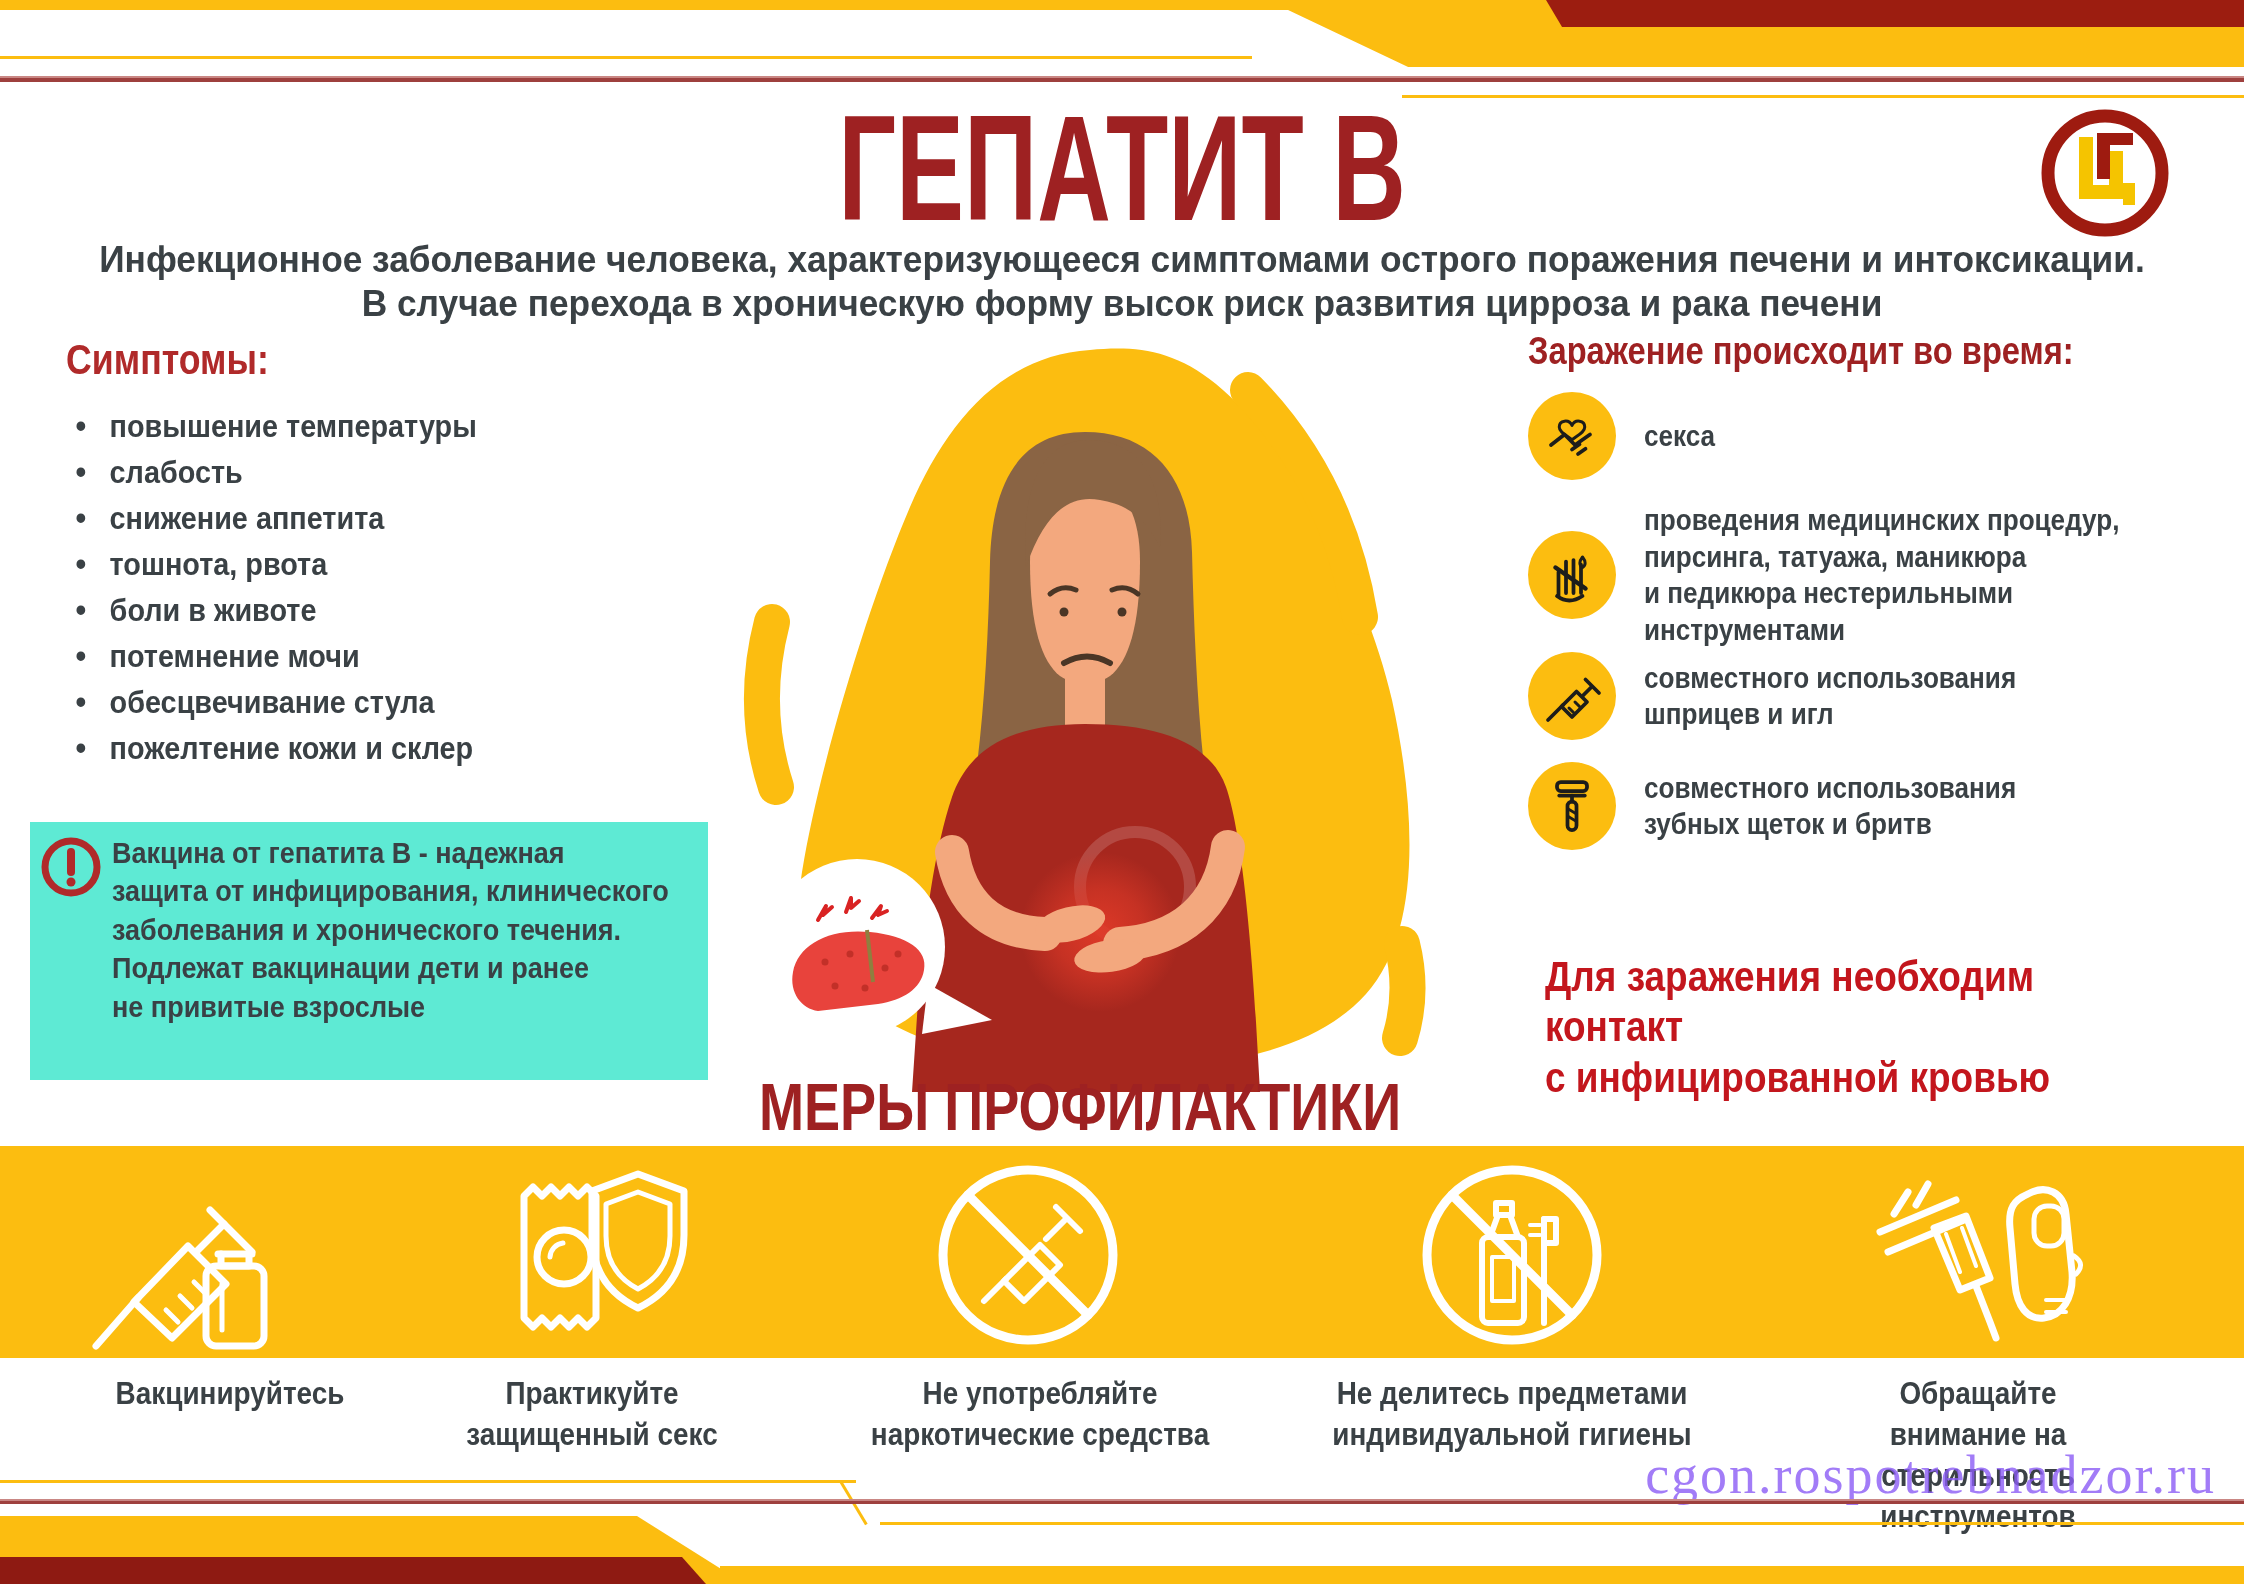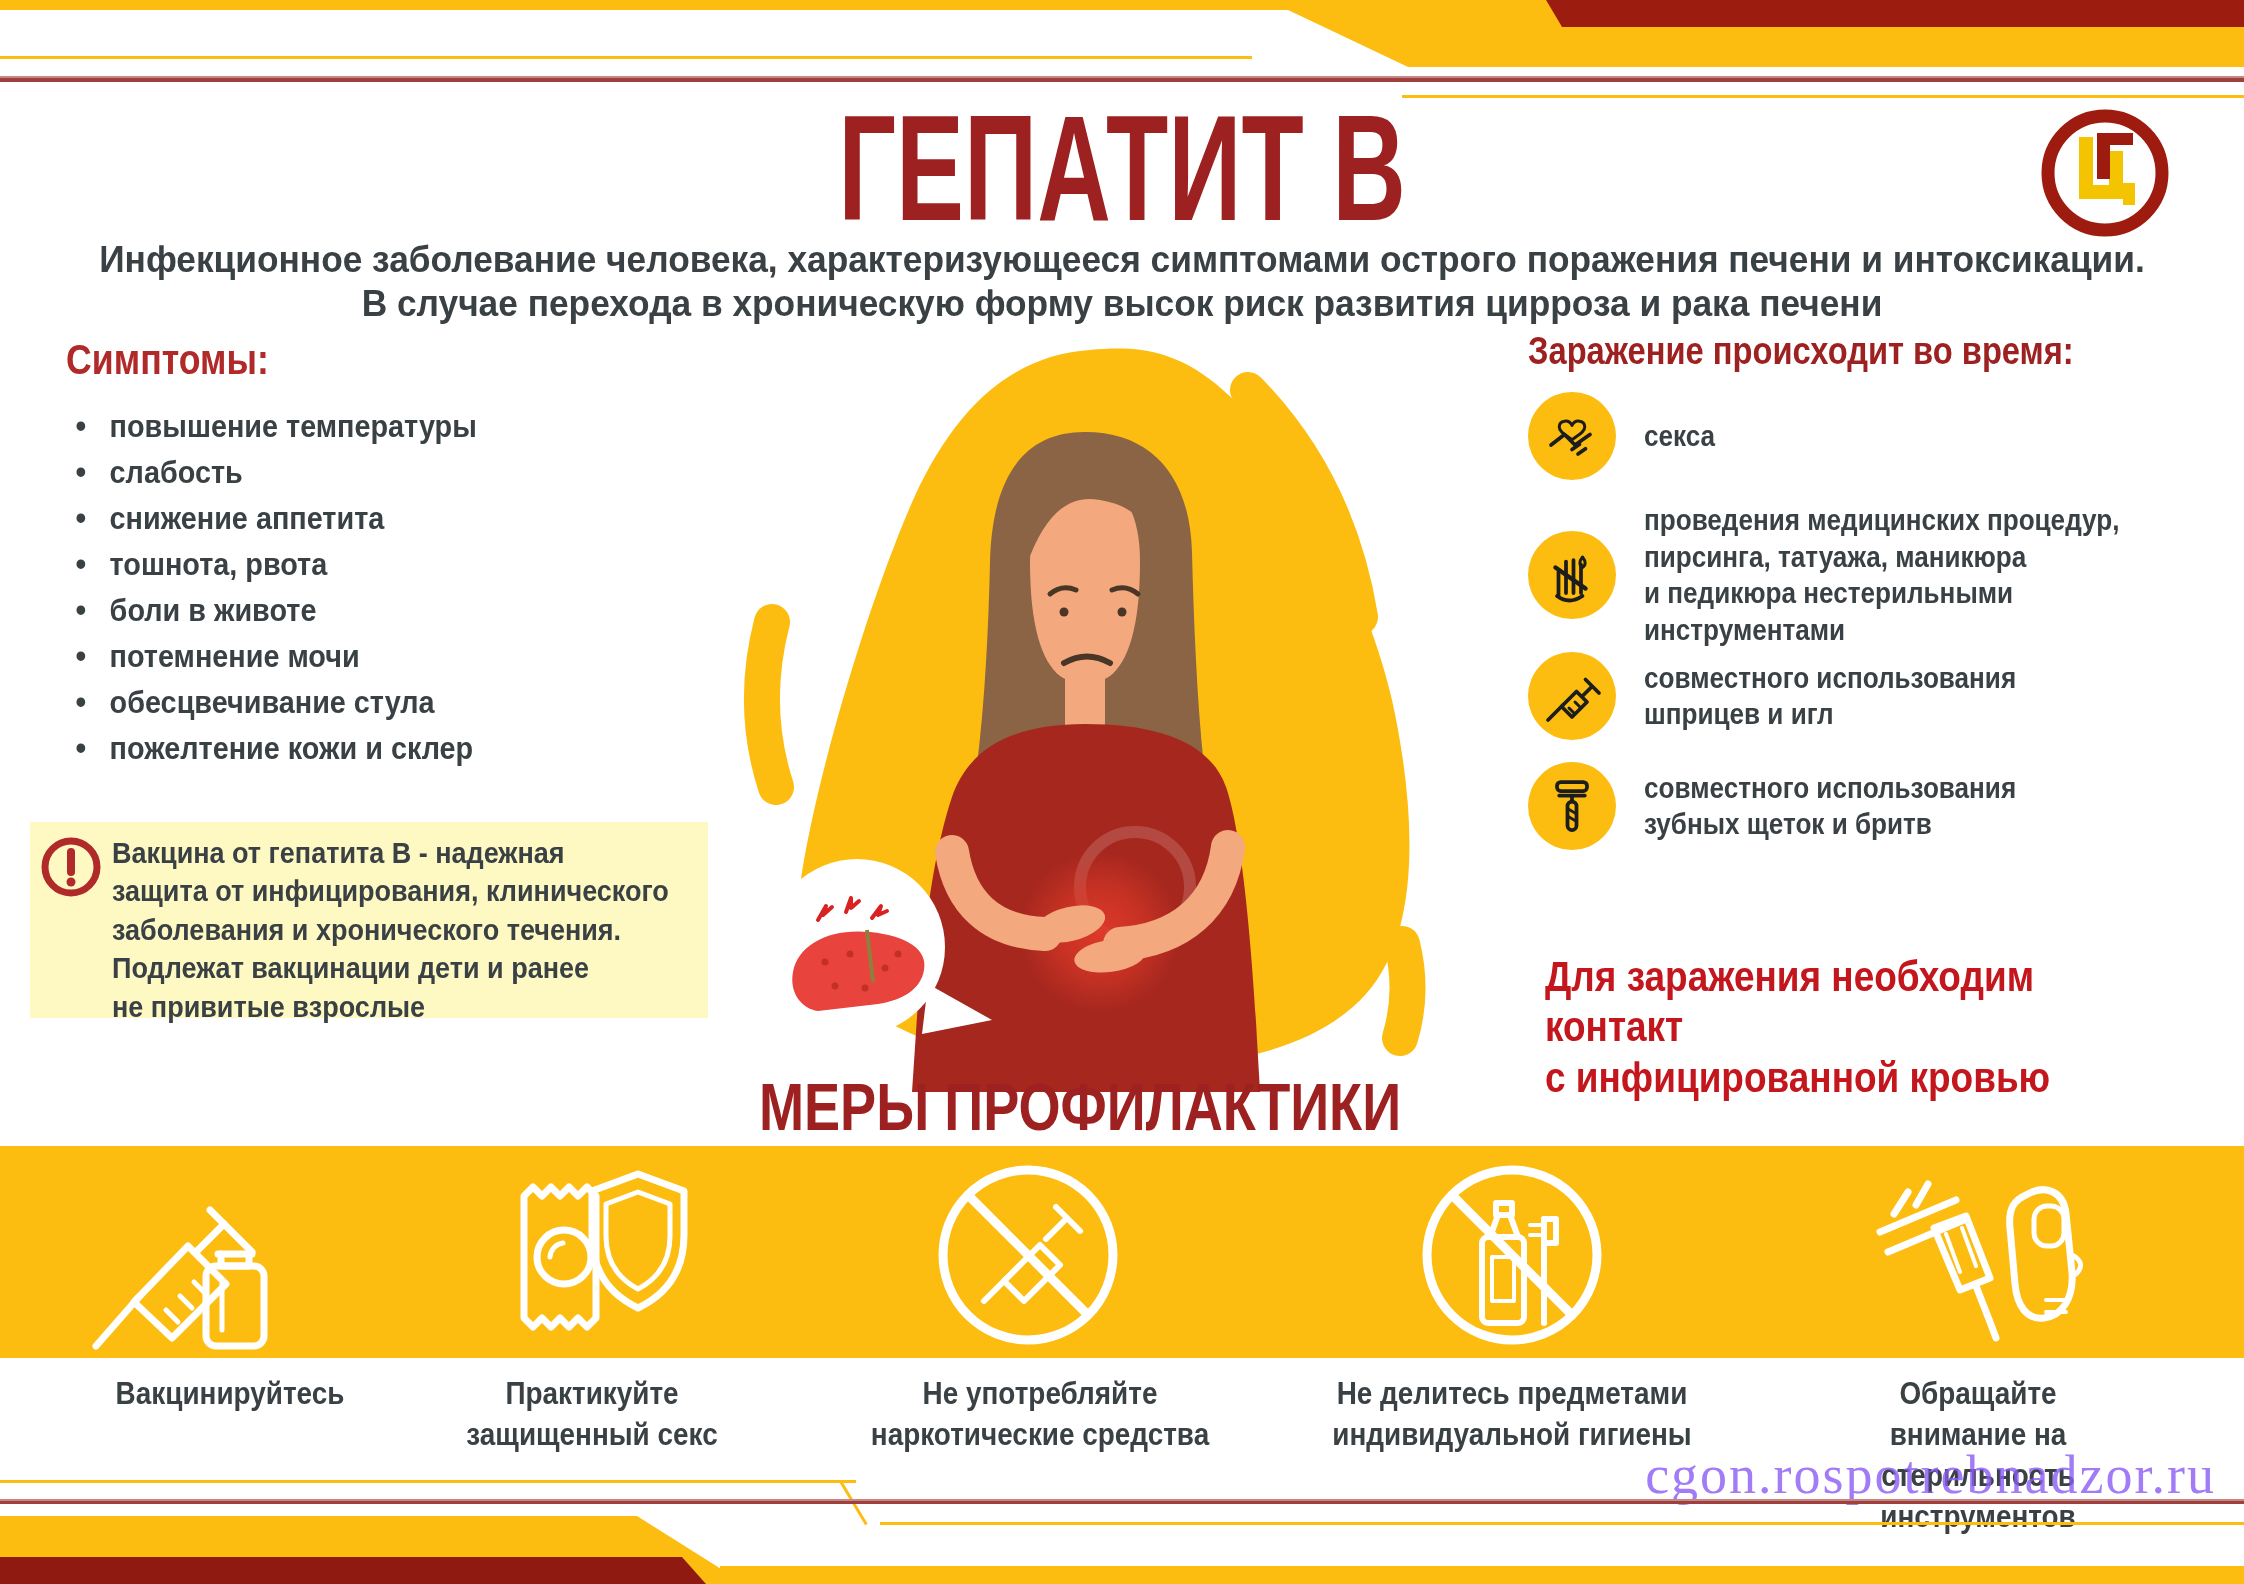--- a/index.html
+++ b/index.html
@@ -41,21 +41,21 @@
   
   .sym-head{left:66px;top:336px;font-size:42px;font-weight:bold;color:#B02A2A;
      transform:scaleX(0.85);transform-origin:left top;}
   .sym-list{left:70px;top:410px;width:620px;list-style:none;margin:0;padding:0;
      transform:scaleX(0.9);transform-origin:left top;}
   .sym-list li{position:relative;padding-left:44px;margin-bottom:14px;font-size:32px;
      line-height:1.0;font-weight:bold;color:#3A4145;}
   .sym-list li::before{content:"•";position:absolute;left:6px;top:-2px;font-size:34px;color:#3A4145;}
 
   
-  .vax-box{left:30px;top:822px;width:678px;height:196px;background:#fef9c3;}
+  .vax-box{left:30px;top:822px;width:678px;height:258px;background:#5eead4;}
   .vax-icon{position:absolute;left:8px;top:12px;}
   .vax-text{position:absolute;left:82px;top:12px;width:640px;font-size:30px;line-height:1.28;
      font-weight:bold;color:#3A4145;transform:scaleX(0.9);transform-origin:left top;}
 
   
   .tr-head{left:1528px;top:330px;font-size:38px;font-weight:bold;color:#9E2122;
      transform:scaleX(0.86);transform-origin:left top;}
   .tr-list{left:1528px;top:392px;width:716px;}
   .tr-row{display:flex;align-items:center;gap:28px;}
   .tr-circle{flex:0 0 88px;width:88px;height:88px;border-radius:50%;background:#FCBD10;

